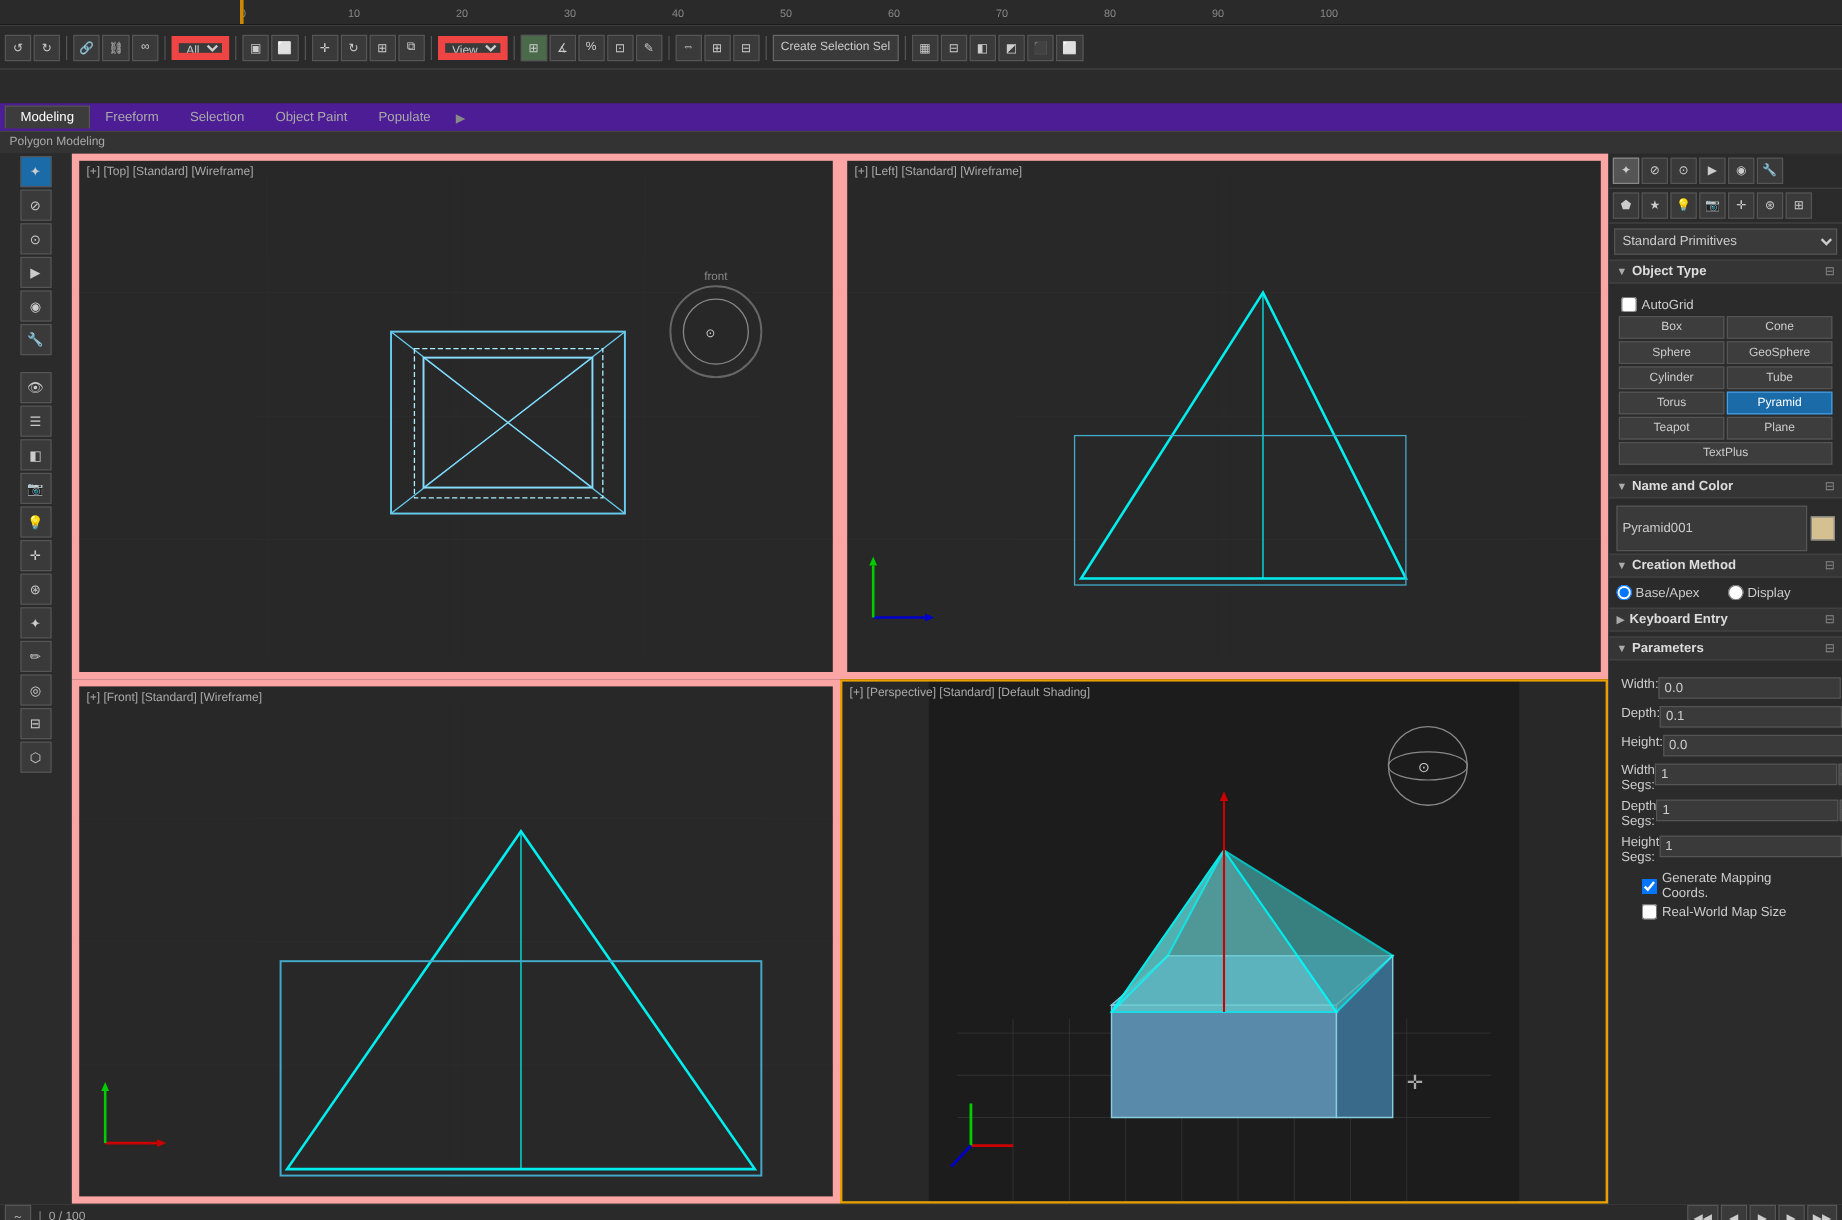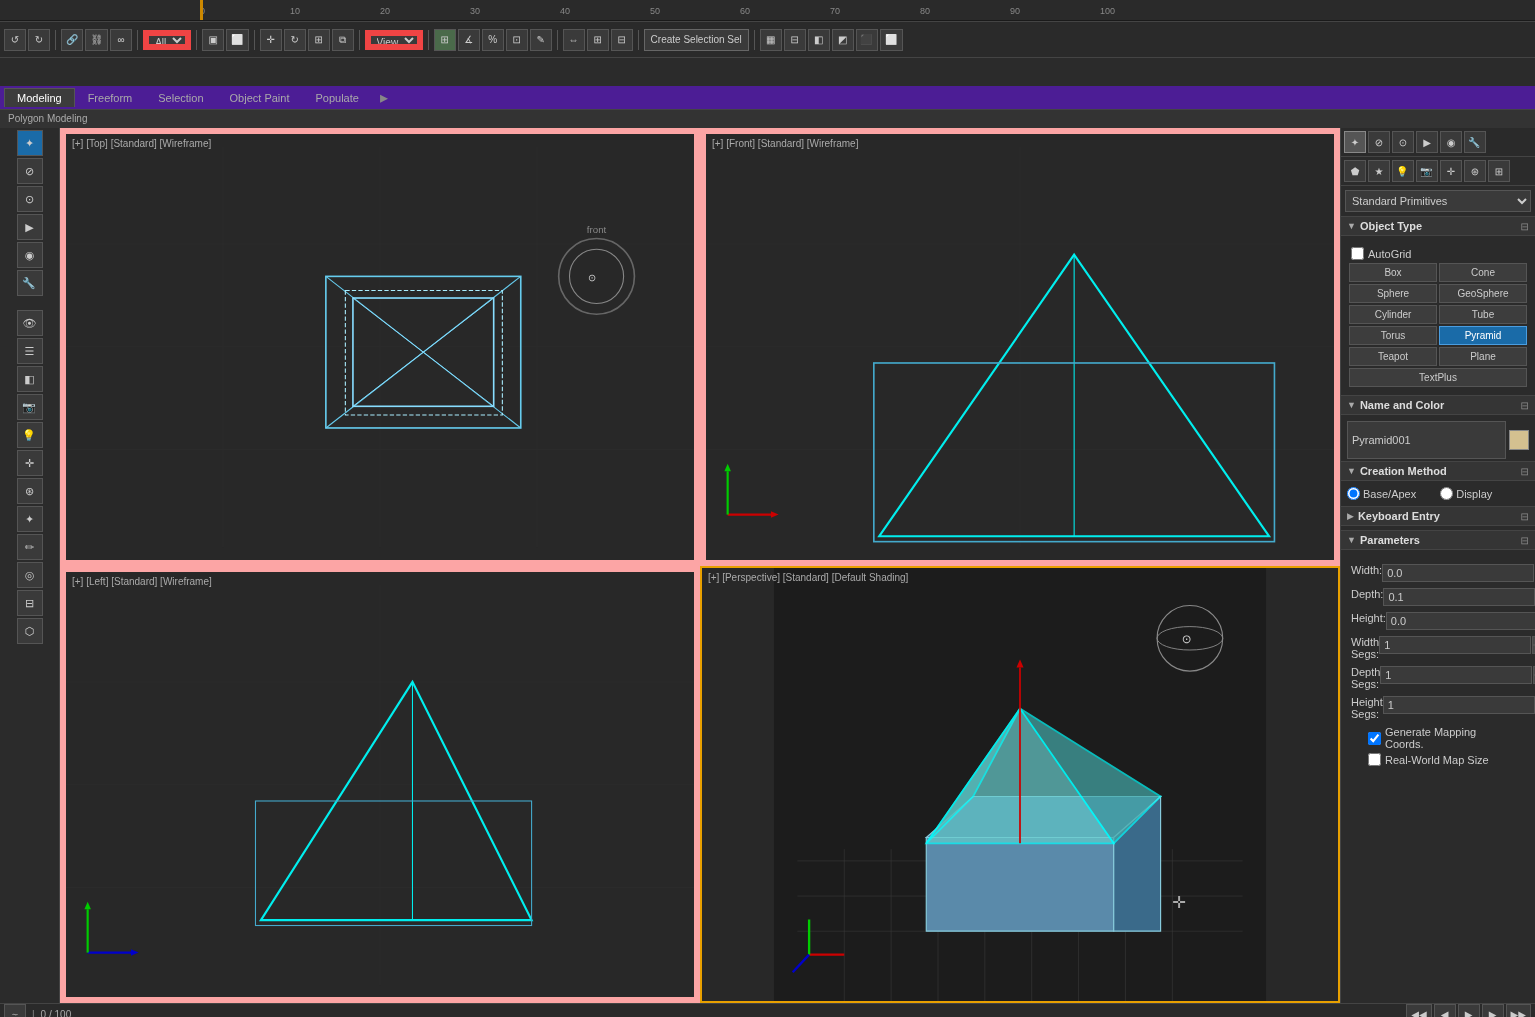--- a/index.html
+++ b/index.html
@@ -227,60 +227,60 @@
 
         <circle cx="490" cy="120" r="35" fill="none" stroke="#666" stroke-width="1.5"></circle>
         <circle cx="490" cy="120" r="25" fill="none" stroke="#888" stroke-width="1"></circle>
         <text x="482" y="124" fill="#ccc" font-size="9">⊙</text>
 
         <text x="490" y="80" fill="#888" font-size="9" text-anchor="middle">front</text>
       </svg>
     </div>
 
     <div class="viewport">
+      <div class="vp-label">[+] [Left] [Standard] [Wireframe]</div>
+      <svg viewBox="0 0 580 370">
+        <g stroke="#333" stroke-width="0.5" opacity="0.6">
+          <line x1="0" y1="185" x2="580" y2="185"></line>
+          <line x1="290" y1="0" x2="290" y2="370"></line>
+          <line x1="0" y1="90" x2="580" y2="90"></line>
+          <line x1="0" y1="280" x2="580" y2="280"></line>
+        </g>
+
+        <polygon points="320,90 180,310 430,310" fill="none" stroke="#00eeee" stroke-width="2"></polygon>
+
+        <line x1="320" y1="90" x2="320" y2="310" stroke="#00eeee" stroke-width="1"></line>
+
+        <rect x="175" y="200" width="255" height="115" fill="none" stroke="#44aacc" stroke-width="1"></rect>
+
+        <line x1="20" y1="340" x2="60" y2="340" stroke="#0000cc" stroke-width="2"></line>
+        <polygon points="60,337 67,340 60,343" fill="#0000cc"></polygon>
+        <line x1="20" y1="340" x2="20" y2="300" stroke="#00cc00" stroke-width="2"></line>
+        <polygon points="17,300 20,293 23,300" fill="#00cc00"></polygon>
+      </svg>
+    </div>
+
+    <div class="viewport">
       <div class="vp-label">[+] [Front] [Standard] [Wireframe]</div>
       <svg viewBox="0 0 580 370">
         <g stroke="#333" stroke-width="0.5" opacity="0.6">
           <line x1="0" y1="185" x2="580" y2="185"></line>
           <line x1="290" y1="0" x2="290" y2="370"></line>
           <line x1="0" y1="90" x2="580" y2="90"></line>
           <line x1="0" y1="280" x2="580" y2="280"></line>
         </g>
 
         <polygon points="340,100 160,360 520,360" fill="none" stroke="#00eeee" stroke-width="2"></polygon>
 
         <line x1="340" y1="100" x2="340" y2="360" stroke="#00eeee" stroke-width="1"></line>
 
         <rect x="155" y="200" width="370" height="165" fill="none" stroke="#44aacc" stroke-width="1.5"></rect>
 
         <line x1="20" y1="340" x2="60" y2="340" stroke="#cc0000" stroke-width="2"></line>
         <polygon points="60,337 67,340 60,343" fill="#cc0000"></polygon>
-        <line x1="20" y1="340" x2="20" y2="300" stroke="#00cc00" stroke-width="2"></line>
-        <polygon points="17,300 20,293 23,300" fill="#00cc00"></polygon>
-      </svg>
-    </div>
-
-    <div class="viewport">
-      <div class="vp-label">[+] [Left] [Standard] [Wireframe]</div>
-      <svg viewBox="0 0 580 370">
-        <g stroke="#333" stroke-width="0.5" opacity="0.6">
-          <line x1="0" y1="185" x2="580" y2="185"></line>
-          <line x1="290" y1="0" x2="290" y2="370"></line>
-          <line x1="0" y1="90" x2="580" y2="90"></line>
-          <line x1="0" y1="280" x2="580" y2="280"></line>
-        </g>
-
-        <polygon points="320,90 180,310 430,310" fill="none" stroke="#00eeee" stroke-width="2"></polygon>
-
-        <line x1="320" y1="90" x2="320" y2="310" stroke="#00eeee" stroke-width="1"></line>
-
-        <rect x="175" y="200" width="255" height="115" fill="none" stroke="#44aacc" stroke-width="1"></rect>
-
-        <line x1="20" y1="340" x2="60" y2="340" stroke="#0000cc" stroke-width="2"></line>
-        <polygon points="60,337 67,340 60,343" fill="#0000cc"></polygon>
         <line x1="20" y1="340" x2="20" y2="300" stroke="#00cc00" stroke-width="2"></line>
         <polygon points="17,300 20,293 23,300" fill="#00cc00"></polygon>
       </svg>
     </div>
 
     <div class="viewport active">
       <div class="vp-label">[+] [Perspective] [Standard] [Default Shading]</div>
       <svg viewBox="0 0 420 370">
 
         <rect width="420" height="370" fill="#1c1c1c"></rect>

